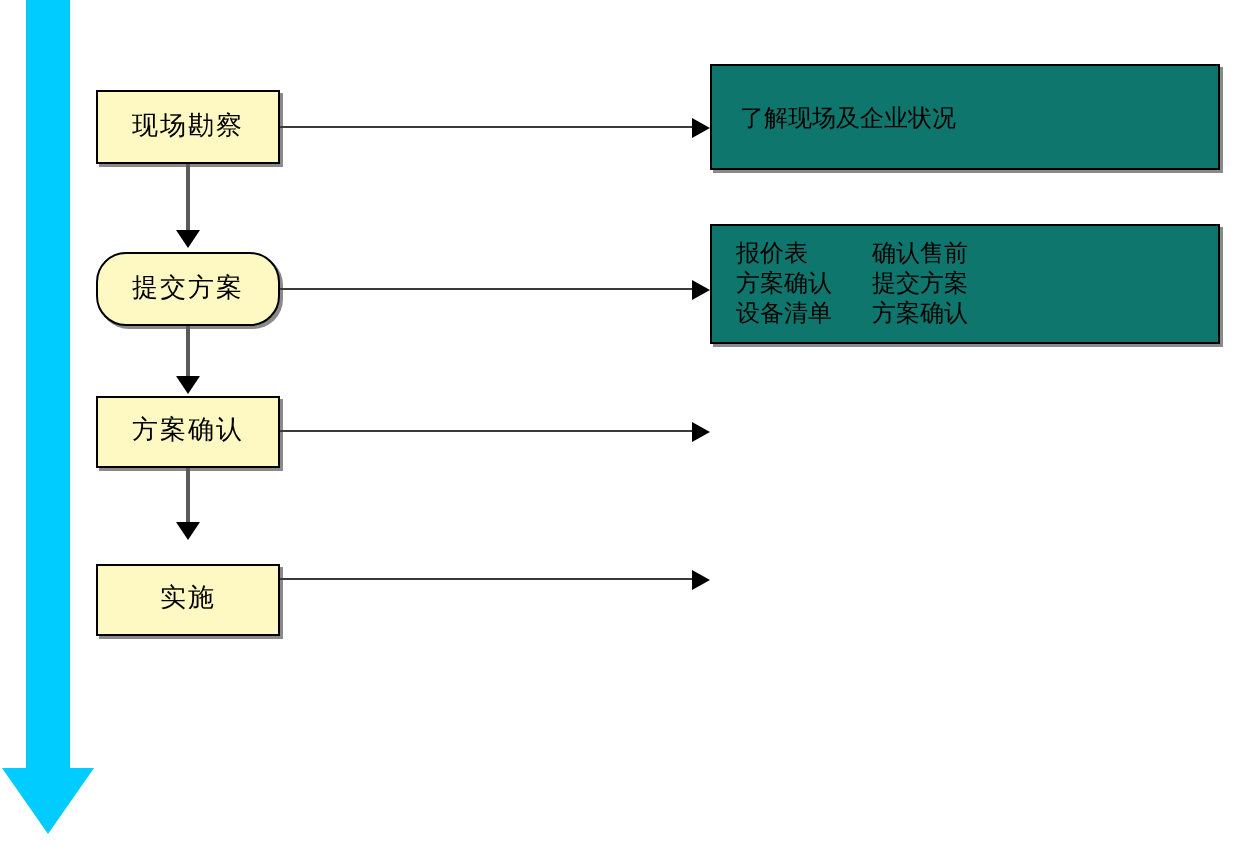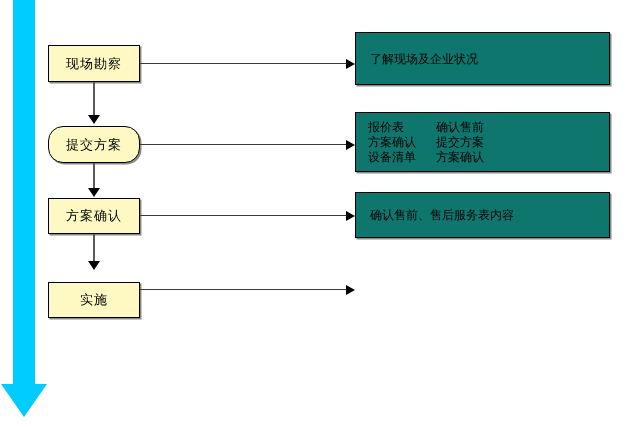--- a/index.html
+++ b/index.html
@@ -172,25 +172,20 @@
 
   <div class="v-line" style="left:93px; top:163px; height:28px;"></div>
   <div class="v-arrow-head" style="left:88px; top:188px;"></div>
 
   <div class="box" style="left:48px; top:198px; width:92px; height:36px;">
     <div class="box-label">方案确认</div>
   </div>
   <div class="h-line" style="left:140px; top:215px; width:213px;"></div>
   <div class="h-arrow-head" style="left:346px; top:211px;"></div>
 
-  <div class="detail-box" style="left:355px; top:192px; width:255px; height:46px;">
-    <div class="detail-lines">
-      <div class="detail-line">确认售前、售后服务表内容</div>
-    </div>
-  </div>
 
   <div class="v-line" style="left:93px; top:234px; height:30px;"></div>
   <div class="v-arrow-head" style="left:88px; top:261px;"></div>
 
   <div class="box" style="left:48px; top:282px; width:92px; height:36px;">
     <div class="box-label">实施</div>
   </div>
   <div class="h-line" style="left:140px; top:289px; width:213px;"></div>
   <div class="h-arrow-head" style="left:346px; top:285px;"></div>
 

